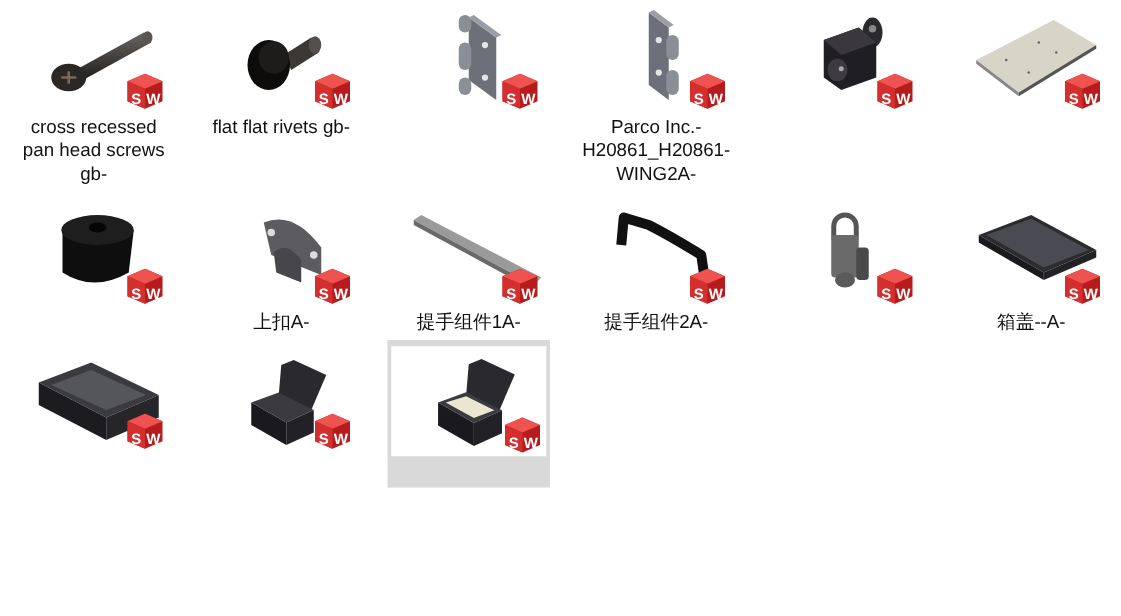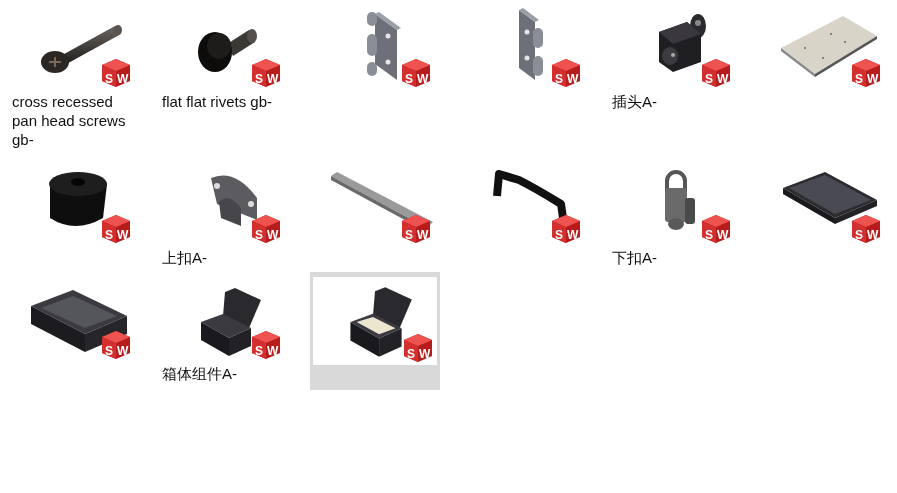--- a/index.html
+++ b/index.html
@@ -3,21 +3,21 @@
 <meta charset="utf-8">
 <style>
   html, body { margin:0; padding:0; background:#ffffff; }
   body { width:897px; height:493px; position:relative; overflow:hidden;
          font-family:"Liberation Sans","DejaVu Sans",sans-serif; }
   .grid { position:absolute; left:0; top:0; }
   .item { position:absolute; width:130px; box-sizing:border-box; cursor:default; }
   .item.selected { background:#d9d9d9; }
   .thumb { position:relative; width:120px; height:86px; margin:0 auto; }
   .item.selected .thumb { background:#ffffff; margin-top:5px; width:124px; height:88px; }
-  .label { text-align:left; font-size:15px; line-height:19px; color:#111; margin-top:2px;
+  .label { text-align:center; font-size:15px; line-height:19px; color:#111; margin-top:2px;
            padding:0 2px 3px 2px; word-wrap:break-word; }
   .sw { position:absolute; right:4px; bottom:2px; width:30px; height:30px; }
   .part { position:absolute; }
 </style>
 </head>
 <body>
 
 <div class="grid">
 
   <div class="item" style="left:10px;top:4px;">
@@ -96,41 +96,41 @@
         <circle cx="62" cy="54" r="2.5" fill="#e5e5e5"></circle>
       </svg>
       <svg class="sw" viewBox="0 0 30 30">
         <polygon points="15,1 29,7 29,23 15,29 1,23 1,7" fill="#b71c1c"></polygon>
         <polygon points="15,1 29,7 15,13 1,7" fill="#ef5350"></polygon>
         <polygon points="1,7 15,13 15,29 1,23" fill="#d32f2f"></polygon>
         <text x="4" y="25" font-size="12" font-weight="bold" fill="#fff" font-family="Liberation Sans, sans-serif">S</text>
         <text x="16" y="25" font-size="12" font-weight="bold" fill="#fff" font-family="Liberation Sans, sans-serif">W</text>
       </svg>
     </div>
+    <div class="label">Parco Inc.-H20861_H20861-WING2A-</div>
   </div>
 
   <div class="item" style="left:610px;top:4px;">
     <div class="thumb">
       <svg class="part" width="120" height="86" viewBox="0 0 120 86">
         <ellipse cx="83" cy="22" rx="8" ry="12" fill="#2a2a2e"></ellipse>
         <circle cx="83" cy="19" r="3" fill="#888"></circle>
         <polygon points="44,28 72,18 86,30 86,58 58,68 44,58" fill="#1f1e22"></polygon>
         <polygon points="44,28 72,18 86,30 58,40" fill="#3a383e"></polygon>
         <ellipse cx="55" cy="52" rx="8" ry="9" fill="#3d3b40"></ellipse>
         <circle cx="58" cy="51" r="2" fill="#aaa"></circle>
       </svg>
       <svg class="sw" viewBox="0 0 30 30">
         <polygon points="15,1 29,7 29,23 15,29 1,23 1,7" fill="#b71c1c"></polygon>
         <polygon points="15,1 29,7 15,13 1,7" fill="#ef5350"></polygon>
         <polygon points="1,7 15,13 15,29 1,23" fill="#d32f2f"></polygon>
         <text x="4" y="25" font-size="12" font-weight="bold" fill="#fff" font-family="Liberation Sans, sans-serif">S</text>
         <text x="16" y="25" font-size="12" font-weight="bold" fill="#fff" font-family="Liberation Sans, sans-serif">W</text>
       </svg>
     </div>
-    <div class="label">插头A-</div>
   </div>
 
   <div class="item" style="left:760px;top:4px;">
     <div class="thumb">
       <svg class="part" width="120" height="86" viewBox="0 0 120 86">
         <polygon points="16,44 78,12 112,32 50,70" fill="#d8d4c8"></polygon>
         <polygon points="16,44 50,70 50,73 16,47" fill="#888"></polygon>
         <polygon points="50,70 112,32 112,35 50,73" fill="#555"></polygon>
         <circle cx="40" cy="44" r="1" fill="#666"></circle>
           <circle cx="66" cy="30" r="1" fill="#666"></circle>
@@ -190,72 +190,74 @@
         <polygon points="16,16 112,68 112,72 16,20" fill="#6a6a6a"></polygon>
       </svg>
       <svg class="sw" viewBox="0 0 30 30">
         <polygon points="15,1 29,7 29,23 15,29 1,23 1,7" fill="#b71c1c"></polygon>
         <polygon points="15,1 29,7 15,13 1,7" fill="#ef5350"></polygon>
         <polygon points="1,7 15,13 15,29 1,23" fill="#d32f2f"></polygon>
         <text x="4" y="25" font-size="12" font-weight="bold" fill="#fff" font-family="Liberation Sans, sans-serif">S</text>
         <text x="16" y="25" font-size="12" font-weight="bold" fill="#fff" font-family="Liberation Sans, sans-serif">W</text>
       </svg>
     </div>
+    <div class="label">提手组件1A-</div>
   </div>
 
   <div class="item" style="left:460px;top:160px;">
     <div class="thumb">
       <svg class="part" width="120" height="86" viewBox="0 0 120 86">
         <path d="M32,36 L34,14 L54,20 Q70,28 96,44 L100,72" fill="none" stroke="#111" stroke-width="8" stroke-linejoin="round"></path>
       </svg>
       <svg class="sw" viewBox="0 0 30 30">
         <polygon points="15,1 29,7 29,23 15,29 1,23 1,7" fill="#b71c1c"></polygon>
         <polygon points="15,1 29,7 15,13 1,7" fill="#ef5350"></polygon>
         <polygon points="1,7 15,13 15,29 1,23" fill="#d32f2f"></polygon>
         <text x="4" y="25" font-size="12" font-weight="bold" fill="#fff" font-family="Liberation Sans, sans-serif">S</text>
         <text x="16" y="25" font-size="12" font-weight="bold" fill="#fff" font-family="Liberation Sans, sans-serif">W</text>
       </svg>
     </div>
+    <div class="label">提手组件2A-</div>
   </div>
 
   <div class="item" style="left:610px;top:160px;">
     <div class="thumb">
       <svg class="part" width="120" height="86" viewBox="0 0 120 86">
         <rect x="52" y="12" width="18" height="26" rx="9" fill="none" stroke="#555" stroke-width="4"></rect>
         <rect x="50" y="28" width="22" height="34" rx="3" fill="#6a6a6a"></rect>
         <rect x="70" y="38" width="10" height="26" rx="3" fill="#4a4a4a"></rect>
         <ellipse cx="61" cy="64" rx="8" ry="6" fill="#5a5a5a"></ellipse>
       </svg>
       <svg class="sw" viewBox="0 0 30 30">
         <polygon points="15,1 29,7 29,23 15,29 1,23 1,7" fill="#b71c1c"></polygon>
         <polygon points="15,1 29,7 15,13 1,7" fill="#ef5350"></polygon>
         <polygon points="1,7 15,13 15,29 1,23" fill="#d32f2f"></polygon>
         <text x="4" y="25" font-size="12" font-weight="bold" fill="#fff" font-family="Liberation Sans, sans-serif">S</text>
         <text x="16" y="25" font-size="12" font-weight="bold" fill="#fff" font-family="Liberation Sans, sans-serif">W</text>
       </svg>
     </div>
-    <div class="label">下扣A-</div>
   </div>
 
   <div class="item" style="left:760px;top:160px;">
     <div class="thumb">
       <svg class="part" width="120" height="86" viewBox="0 0 120 86">
         <polygon points="18,28 60,12 112,40 70,58" fill="#2c2c30"></polygon>
         <polygon points="24,28 60,15 106,40 70,54" fill="#4a4a52"></polygon>
         <polygon points="18,28 70,58 70,64 18,34" fill="#1a1a1e"></polygon>
         <polygon points="70,58 112,40 112,46 70,64" fill="#222226"></polygon>
       </svg>
       <svg class="sw" viewBox="0 0 30 30">
         <polygon points="15,1 29,7 29,23 15,29 1,23 1,7" fill="#b71c1c"></polygon>
         <polygon points="15,1 29,7 15,13 1,7" fill="#ef5350"></polygon>
         <polygon points="1,7 15,13 15,29 1,23" fill="#d32f2f"></polygon>
         <text x="4" y="25" font-size="12" font-weight="bold" fill="#fff" font-family="Liberation Sans, sans-serif">S</text>
         <text x="16" y="25" font-size="12" font-weight="bold" fill="#fff" font-family="Liberation Sans, sans-serif">W</text>
       </svg>
     </div>
+    <div class="label">箱盖--A-</div>
   </div>
 
   <div class="item" style="left:10px;top:276px;">
     <div class="thumb">
       <svg class="part" width="120" height="86" viewBox="0 0 120 86">
         <polygon points="16,30 58,14 112,40 70,58" fill="#3a3a40"></polygon>
         <polygon points="26,32 58,20 102,40 70,52" fill="#55555c"></polygon>
         <polygon points="16,30 70,58 70,76 16,48" fill="#1c1c20"></polygon>
         <polygon points="70,58 112,40 112,58 70,76" fill="#26262a"></polygon>
       </svg>
@@ -278,21 +280,20 @@
         <polygon points="64,62 86,52 86,70 64,80" fill="#222226"></polygon>
       </svg>
       <svg class="sw" viewBox="0 0 30 30">
         <polygon points="15,1 29,7 29,23 15,29 1,23 1,7" fill="#b71c1c"></polygon>
         <polygon points="15,1 29,7 15,13 1,7" fill="#ef5350"></polygon>
         <polygon points="1,7 15,13 15,29 1,23" fill="#d32f2f"></polygon>
         <text x="4" y="25" font-size="12" font-weight="bold" fill="#fff" font-family="Liberation Sans, sans-serif">S</text>
         <text x="16" y="25" font-size="12" font-weight="bold" fill="#fff" font-family="Liberation Sans, sans-serif">W</text>
       </svg>
     </div>
-    <div class="label">箱体组件A-</div>
   </div>
 
   <div class="item selected" style="left:310px;top:272px;height:118px;">
     <div class="thumb">
       <svg class="part" width="124" height="88" viewBox="0 0 120 86">
         <polygon points="60,14 70,10 96,22 84,50 58,38" fill="#2a2a2e"></polygon>
         <polygon points="36,44 58,36 86,50 64,60" fill="#3a3a40"></polygon>
         <polygon points="42,44 58,39 80,50 64,56" fill="#ece6d0"></polygon>
         <polygon points="36,44 64,60 64,78 36,62" fill="#1a1a1e"></polygon>
         <polygon points="64,60 86,50 86,68 64,78" fill="#222226"></polygon>

